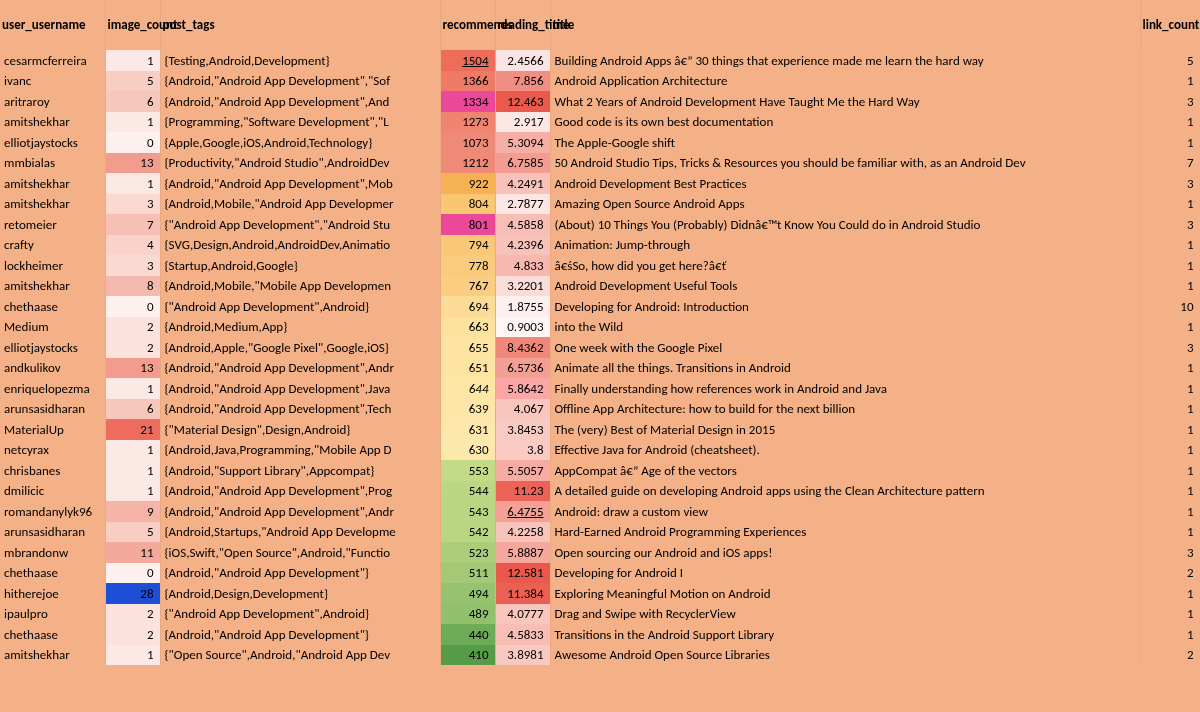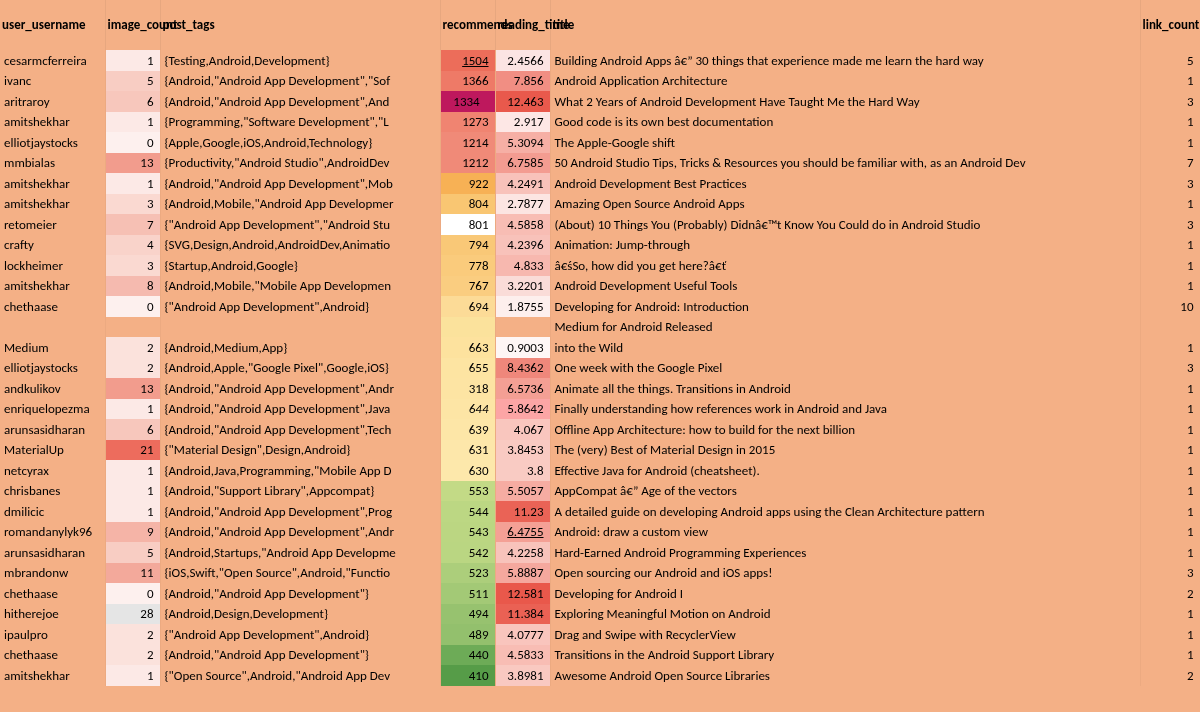--- a/index.html
+++ b/index.html
@@ -79,39 +79,39 @@
         <td class="col-tags">{Android,"Android App Development","Sof</td>
         <td class="col-rec" style="background: rgb(238, 122, 103);">1366</td>
         <td class="col-rt" style="background: rgb(241, 142, 131);">7.856</td>
         <td class="col-title">Android Application Architecture</td>
         <td class="col-link">1</td>
       </tr>
       <tr>
         <td class="col-username">aritraroy</td>
         <td class="col-imgcount" style="background: rgb(247, 199, 188);">6</td>
         <td class="col-tags">{Android,"Android App Development",And</td>
-        <td class="col-rec" style="background: #be185d; text-align: center;">1334</td>
+        <td class="col-rec" style="background: #ec4899;">1334</td>
         <td class="col-rt" style="background: rgb(233, 89, 76);">12.463</td>
         <td class="col-title">What 2 Years of Android Development Have Taught Me the Hard Way</td>
         <td class="col-link">3</td>
       </tr>
       <tr>
         <td class="col-username">amitshekhar</td>
         <td class="col-imgcount" style="background: rgb(252, 233, 230);">1</td>
         <td class="col-tags">{Programming,"Software Development","L</td>
         <td class="col-rec" style="background: rgb(240, 132, 113);">1273</td>
         <td class="col-rt" style="background: rgb(253, 231, 229);">2.917</td>
         <td class="col-title">Good code is its own best documentation</td>
         <td class="col-link">1</td>
       </tr>
       <tr>
         <td class="col-username">elliotjaystocks</td>
         <td class="col-imgcount" style="background: rgb(253, 240, 238);">0</td>
         <td class="col-tags">{Apple,Google,iOS,Android,Technology}</td>
-        <td class="col-rec" style="background: rgb(240, 138, 120);">1214</td>
+        <td class="col-rec" style="background: rgb(240, 138, 120);">1073</td>
         <td class="col-rt" style="background: rgb(246, 175, 165);">5.3094</td>
         <td class="col-title">The Apple-Google shift</td>
         <td class="col-link">1</td>
       </tr>
       <tr>
         <td class="col-username">mmbialas</td>
         <td class="col-imgcount" style="background: rgb(242, 156, 141);">13</td>
         <td class="col-tags">{Productivity,"Android Studio",AndroidDev</td>
         <td class="col-rec" style="background: rgb(240, 138, 120);">1212</td>
         <td class="col-rt" style="background: rgb(243, 156, 145);">6.7585</td>
@@ -133,21 +133,21 @@
         <td class="col-tags">{Android,Mobile,"Android App Developmer</td>
         <td class="col-rec" style="background: rgb(249, 198, 114);">804</td>
         <td class="col-rt" style="background: rgb(252, 229, 226);">2.7877</td>
         <td class="col-title">Amazing Open Source Android Apps</td>
         <td class="col-link">1</td>
       </tr>
       <tr>
         <td class="col-username">retomeier</td>
         <td class="col-imgcount" style="background: rgb(246, 192, 180);">7</td>
         <td class="col-tags">{"Android App Development","Android Stu</td>
-        <td class="col-rec" style="background: #ffffff;">801</td>
+        <td class="col-rec" style="background: #ec4899;">801</td>
         <td class="col-rt" style="background: rgb(248, 189, 180);">4.5858</td>
         <td class="col-title">(About) 10 Things You (Probably) Didnâ€™t Know You Could do in Android Studio</td>
         <td class="col-link">3</td>
       </tr>
       <tr>
         <td class="col-username">crafty</td>
         <td class="col-imgcount" style="background: rgb(249, 211, 202);">4</td>
         <td class="col-tags">{SVG,Design,Android,AndroidDev,Animatio</td>
         <td class="col-rec" style="background: rgb(249, 200, 119);">794</td>
         <td class="col-rt" style="background: rgb(248, 194, 186); margin-left: 25px;">4.2396</td>
@@ -175,29 +175,20 @@
       <tr>
         <td class="col-username">chethaase</td>
         <td class="col-imgcount" style="background: rgb(253, 240, 238);">0</td>
         <td class="col-tags">{"Android App Development",Android}</td>
         <td class="col-rec" style="background: rgb(252, 219, 151);">694</td>
         <td class="col-rt" style="background: rgb(253, 239, 237);">1.8755</td>
         <td class="col-title">Developing for Android: Introduction</td>
         <td class="col-link">10</td>
       </tr>
       <tr>
-        <td class="col-username"></td>
-        <td class="col-imgcount" style="background: rgb(244, 176, 134);"></td>
-        <td class="col-tags"></td>
-        <td class="col-rec" style="background: rgb(251, 226, 156);"></td>
-        <td class="col-rt" style="background: rgb(244, 176, 134);"></td>
-        <td class="col-title">Medium for Android Released</td>
-        <td class="col-link"></td>
-      </tr>
-      <tr>
         <td class="col-username">Medium</td>
         <td class="col-imgcount" style="background: rgb(251, 226, 220);">2</td>
         <td class="col-tags">{Android,Medium,App}</td>
         <td class="col-rec" style="background: rgb(253, 226, 158);">663</td>
         <td class="col-rt" style="background: rgb(254, 246, 245);">0.9003</td>
         <td class="col-title">into the Wild</td>
         <td class="col-link">1</td>
       </tr>
       <tr>
         <td class="col-username">elliotjaystocks</td>
@@ -205,21 +196,21 @@
         <td class="col-tags">{Android,Apple,"Google Pixel",Google,iOS}</td>
         <td class="col-rec" style="background: rgb(253, 228, 162);">655</td>
         <td class="col-rt" style="background: rgb(239, 135, 123);">8.4362</td>
         <td class="col-title">One week with the Google Pixel</td>
         <td class="col-link">3</td>
       </tr>
       <tr>
         <td class="col-username">andkulikov</td>
         <td class="col-imgcount" style="background: rgb(242, 156, 141);">13</td>
         <td class="col-tags">{Android,"Android App Development",Andr</td>
-        <td class="col-rec" style="background: rgb(253, 228, 163);">318</td>
+        <td class="col-rec" style="background: rgb(253, 228, 163);">651</td>
         <td class="col-rt" style="background: rgb(244, 159, 148);">6.5736</td>
         <td class="col-title">Animate all the things. Transitions in Android</td>
         <td class="col-link">1</td>
       </tr>
       <tr>
         <td class="col-username">enriquelopezma</td>
         <td class="col-imgcount" style="background: rgb(252, 233, 230);">1</td>
         <td class="col-tags">{Android,"Android App Development",Java</td>
         <td class="col-rec" style="background: rgb(253, 229, 165); font-style: italic;">644</td>
         <td class="col-rt" style="background: #fca5a5;">5.8642</td>
@@ -302,21 +293,21 @@
         <td class="col-username">chethaase</td>
         <td class="col-imgcount" style="background: rgb(253, 240, 238);">0</td>
         <td class="col-tags">{Android,"Android App Development"}</td>
         <td class="col-rec" style="background: rgb(163, 201, 118);">511</td>
         <td class="col-rt" style="background: rgb(233, 88, 75);">12.581</td>
         <td class="col-title">Developing for Android I</td>
         <td class="col-link">2</td>
       </tr>
       <tr>
         <td class="col-username">hitherejoe</td>
-        <td class="col-imgcount" style="background: #e5e5e5;">28</td>
+        <td class="col-imgcount" style="background: #1d4ed8;">28</td>
         <td class="col-tags">{Android,Design,Development}</td>
         <td class="col-rec" style="background: rgb(151, 194, 111);">494</td>
         <td class="col-rt" style="background: rgb(234, 97, 84);">11.384</td>
         <td class="col-title">Exploring Meaningful Motion on Android</td>
         <td class="col-link">1</td>
       </tr>
       <tr>
         <td class="col-username">ipaulpro</td>
         <td class="col-imgcount" style="background: rgb(251, 226, 220);">2</td>
         <td class="col-tags">{"Android App Development",Android}</td>

